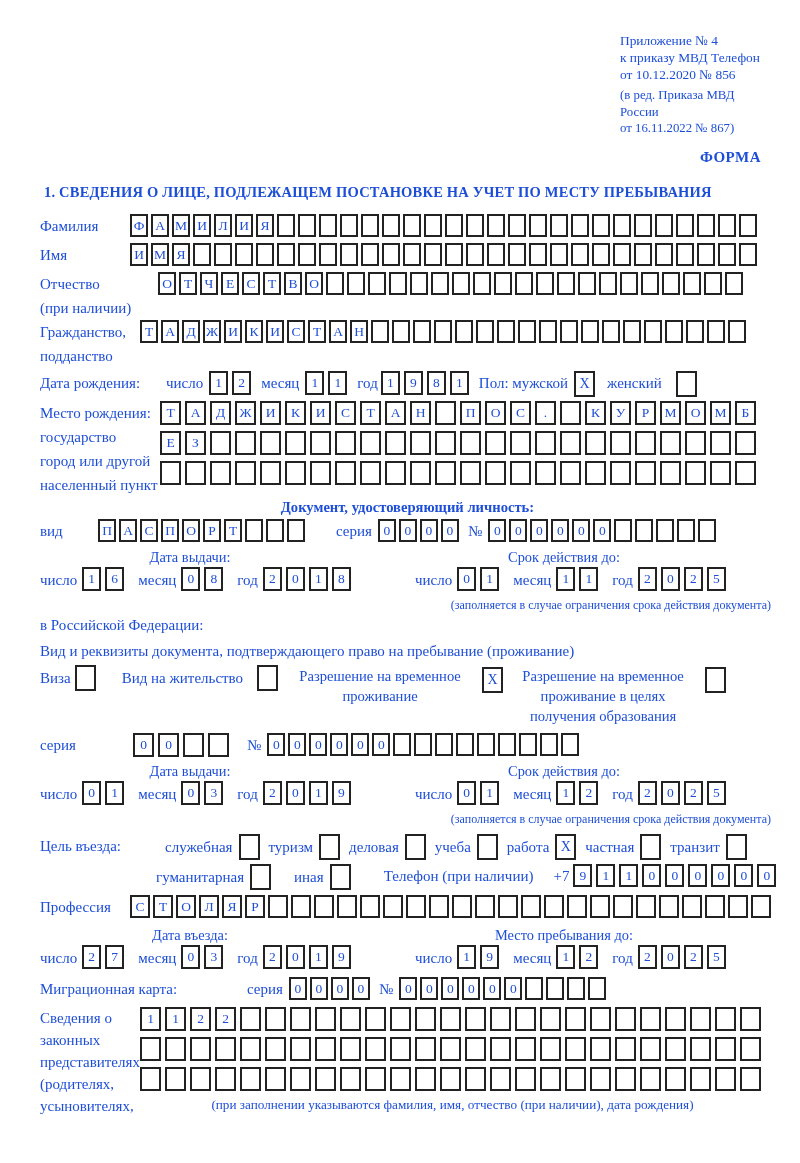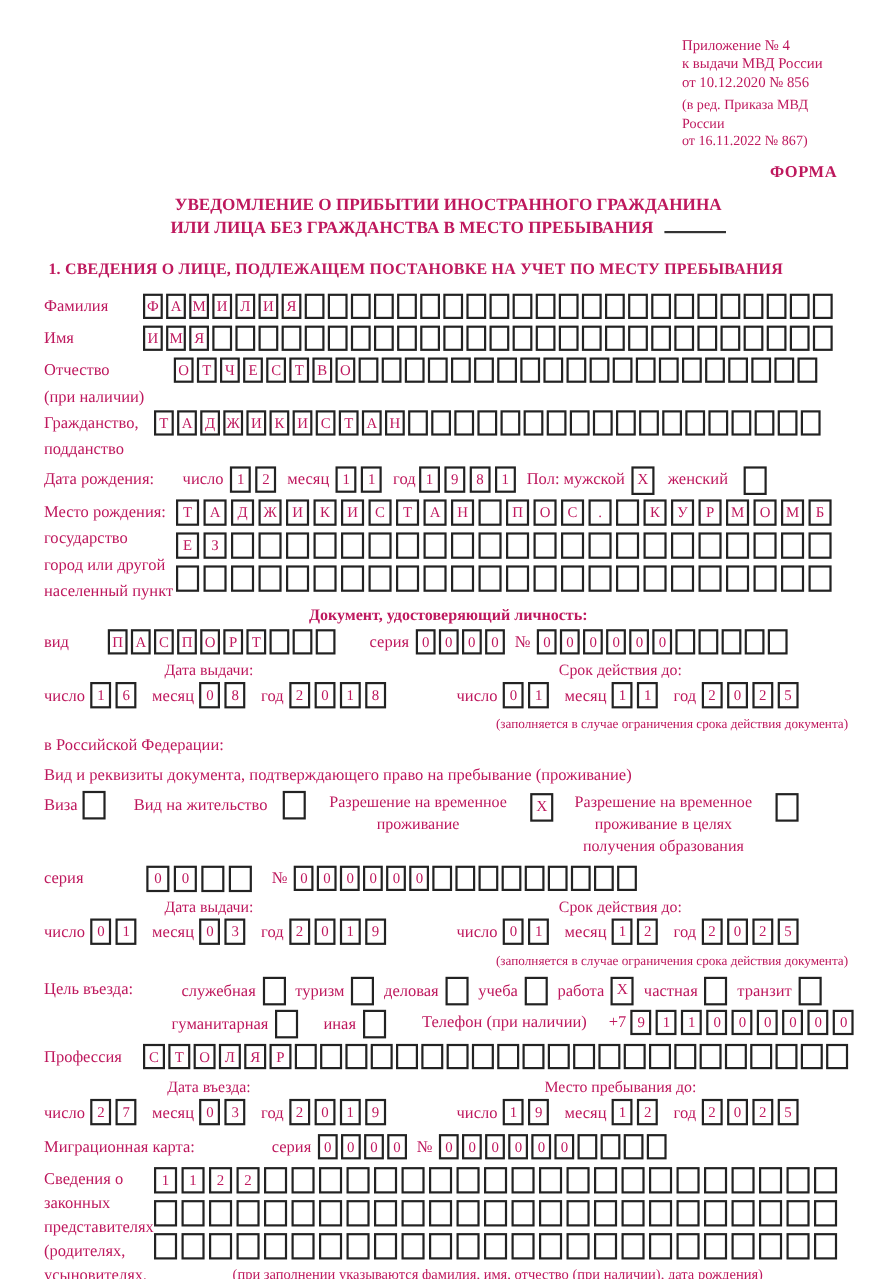--- a/index.html
+++ b/index.html
@@ -1,19 +1,19 @@
 <!DOCTYPE html>
 <html><head>
 <meta charset="utf-8">
 <style>
   * { margin:0; padding:0; box-sizing:border-box; }
   html,body { background:#fff; }
   .page {
     position:relative; width:800px; height:1163px; overflow:hidden;
-    background:#fff; color:#be185d;
+    background:#fff; color:#1d4ed8;
     font-family:"Liberation Serif","DejaVu Serif",serif;
     font-size:15px; padding:32px 25px 0 40px;
   }
   
   .appendix { margin-left:580px; font-size:13.4px; line-height:1.28; }
   .appendix .edition { font-size:12.8px; margin-top:4px; }
   .forma { text-align:right; padding-right:14px; font-weight:bold; margin-top:12px; font-size:15px; letter-spacing:.5px; }
   .title { text-align:center; font-weight:bold; font-size:15.6px; line-height:1.4; margin-top:10px; }
   .title-underline { display:inline-block; width:56px; border-bottom:2.5px solid #333; height:2px; margin-left:10px; }
   .section-title { font-weight:bold; font-size:14.5px; margin-top:18px; margin-left:4px; letter-spacing:.2px; }
@@ -74,36 +74,30 @@
 
   .rep-note { font-size:13.2px; text-align:center; margin-top:3px; }
 </style>
 </head>
 <body>
 
 <div class="page">
 
   <div class="appendix">
     <div>Приложение № 4</div>
-    <div>к выдачи МВД России</div>
+    <div>к приказу МВД Телефон</div>
     <div>от 10.12.2020 № 856</div>
     <div class="edition">
       <div>(в ред. Приказа МВД России</div>
       <div>от 16.11.2022 № 867)</div>
     </div>
   </div>
 
   <div class="forma">ФОРМА</div>
 
-  <div class="title">
-    <div>УВЕДОМЛЕНИЕ О ПРИБЫТИИ ИНОСТРАННОГО ГРАЖДАНИНА</div>
-    <div>
-      <span>ИЛИ ЛИЦА БЕЗ ГРАЖДАНСТВА В МЕСТО ПРЕБЫВАНИЯ</span><span class="title-underline"></span>
-    </div>
-  </div>
 
   <div class="section-title">1. СВЕДЕНИЯ О ЛИЦЕ, ПОДЛЕЖАЩЕМ ПОСТАНОВКЕ НА УЧЕТ ПО МЕСТУ ПРЕБЫВАНИЯ</div>
 
   <div class="frow" style="margin-top:13px">
     <span class="flbl w90">Фамилия</span>
     <span class="boxes">
         <span class="box">Ф</span>
         <span class="box">А</span>
         <span class="box">М</span>
         <span class="box">И</span>

